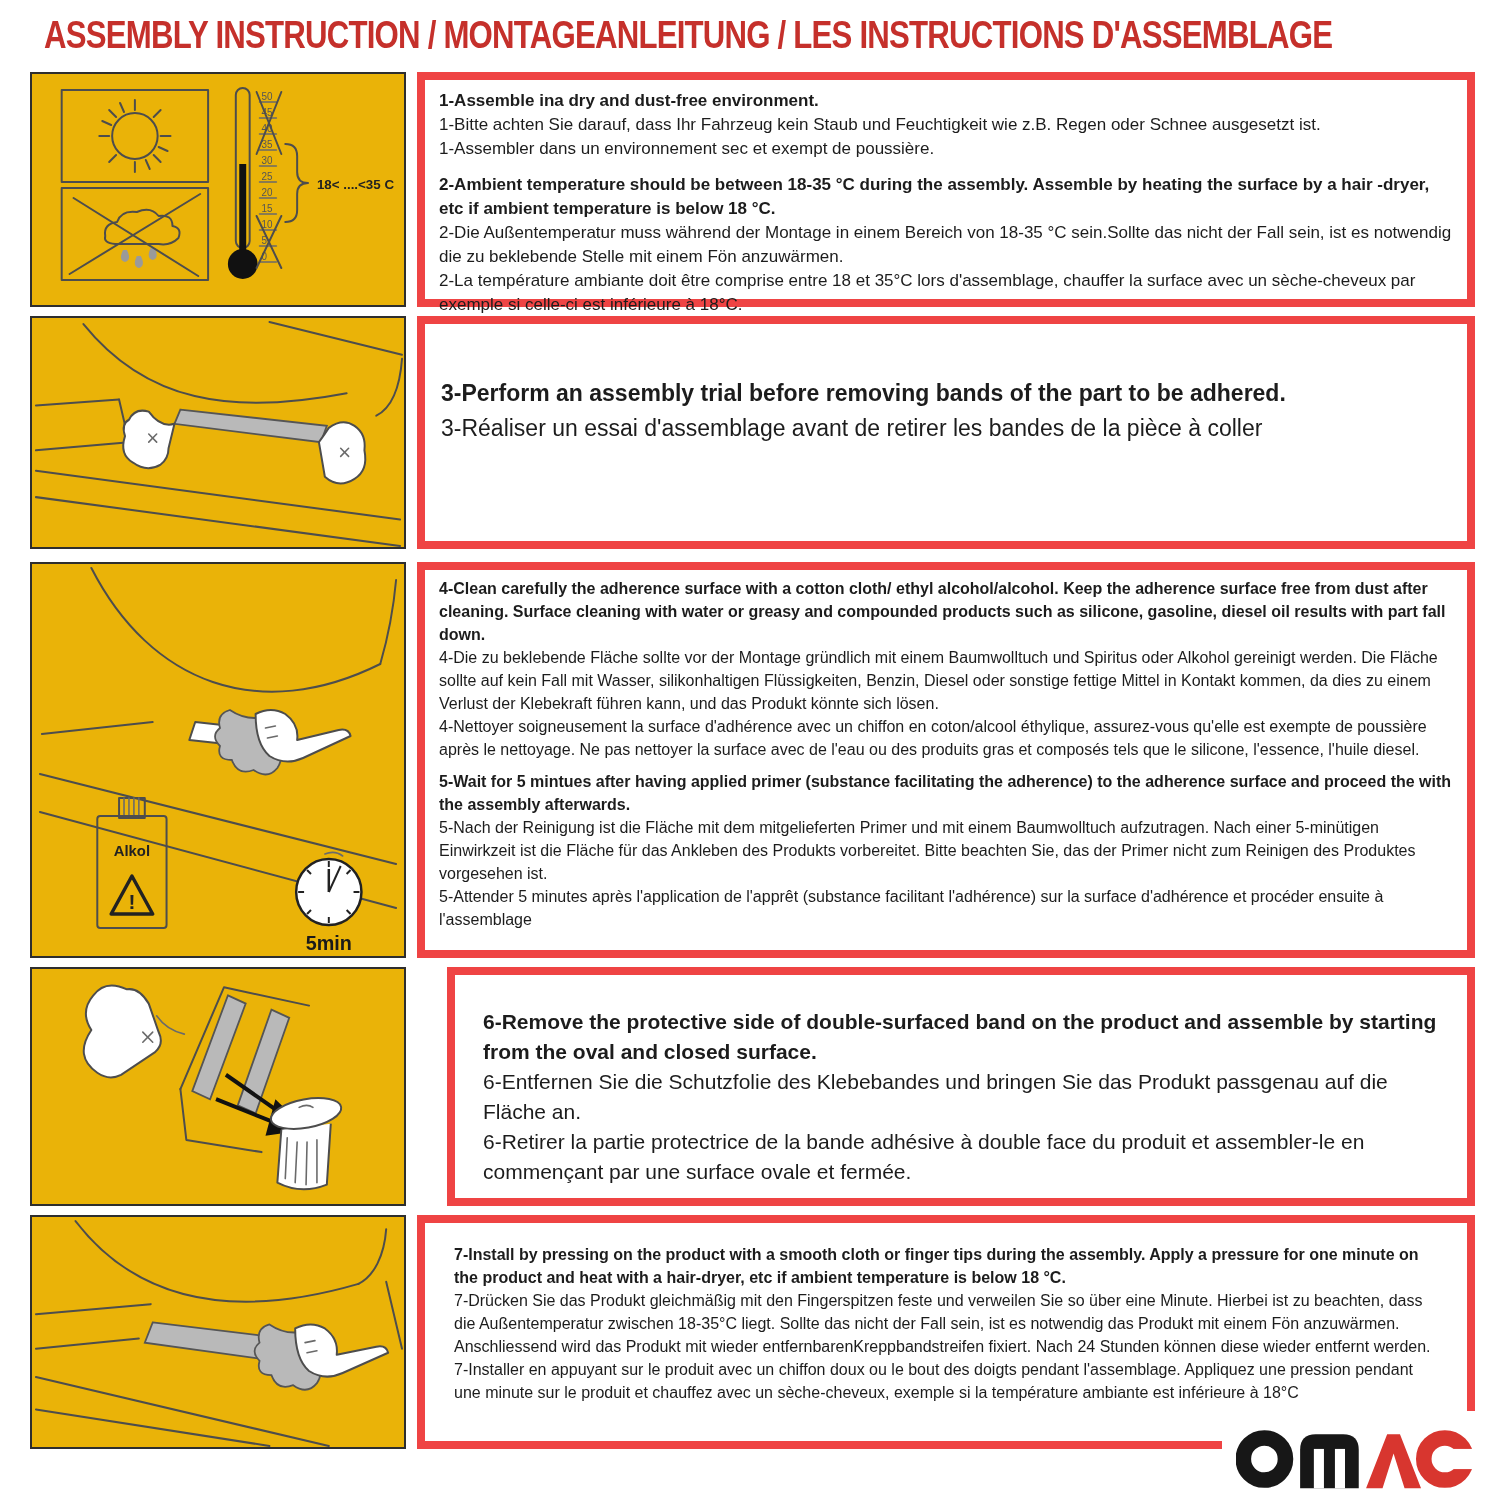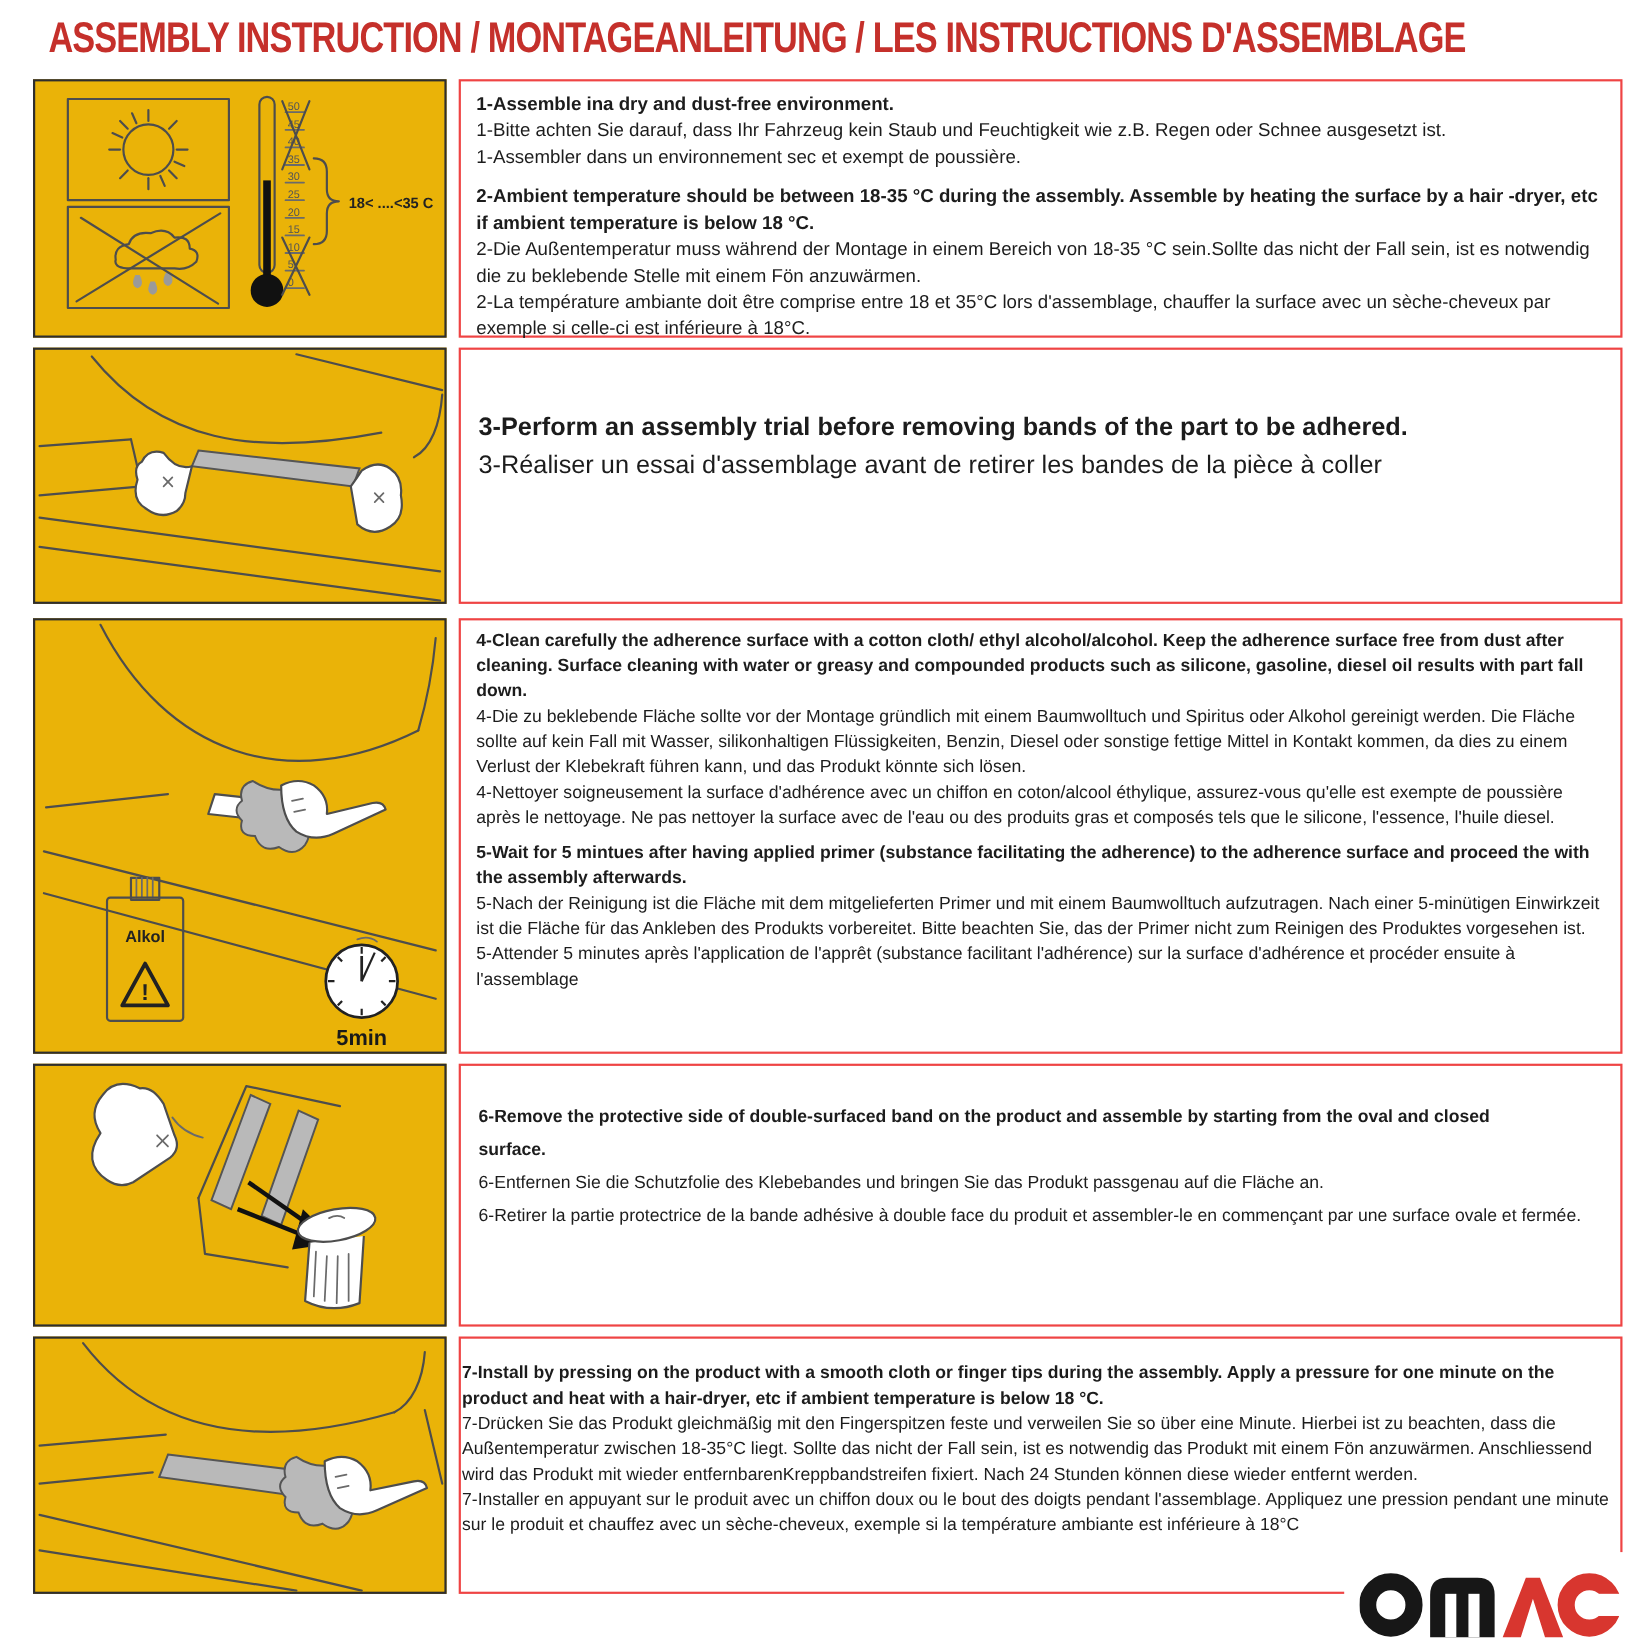--- a/index.html
+++ b/index.html
@@ -18,27 +18,27 @@
   .rows{margin:15px 0 0 30px;width:1445px;}
   .row{display:flex;gap:11px;align-items:stretch;}
   .row + .row{margin-top:9px;}
   .row.r3{margin-top:13px;}
   .fig{
     width:376px;flex:0 0 376px;background:#eab308;
     border:2px solid #2e2e2e;box-sizing:border-box;
   }
   .fig svg{display:block;width:100%;height:100%;}
   .txt{
-    flex:1;background:#fff;border:2px solid #ef4444;box-sizing:border-box;
+    flex:1;background:#fff;border:8px solid #ef4444;box-sizing:border-box;
   }
   .r1 .txt{padding:9px 14px;font-size:17px;line-height:24px;}
   .r2 .txt{padding:52px 16px 0;font-size:23px;line-height:35px;}
   .r3 .txt{padding:7px 14px;font-size:16px;line-height:23px;}
-  .r4 .txt{padding:32px 16px 0;font-size:16px;line-height:30px;}
-  .r5 .txt{padding:20px 1px 0;font-size:16px;line-height:23px;}
+  .r4 .txt{padding:32px 28px 0;font-size:21px;line-height:30px;margin-left:30px;}
+  .r5 .txt{padding:20px 29px 0;font-size:16px;line-height:23px;}
   .r1{height:235px;} .r2{height:233px;} .r3{height:396px;}
   .r4{height:239px;} .r5{height:234px;}
   p.en{font-weight:bold;margin:0;}
   p.de,p.fr{margin:0;font-weight:normal;}
   .grp + .grp{margin-top:12px;}
   .r3 .grp + .grp{margin-top:9px;}
   .r2 .de{max-width:950px;}
   .r4 .en{max-width:985px;}
   .r4 .de{max-width:1005px;}
   .r4 .fr{max-width:1010px;}

